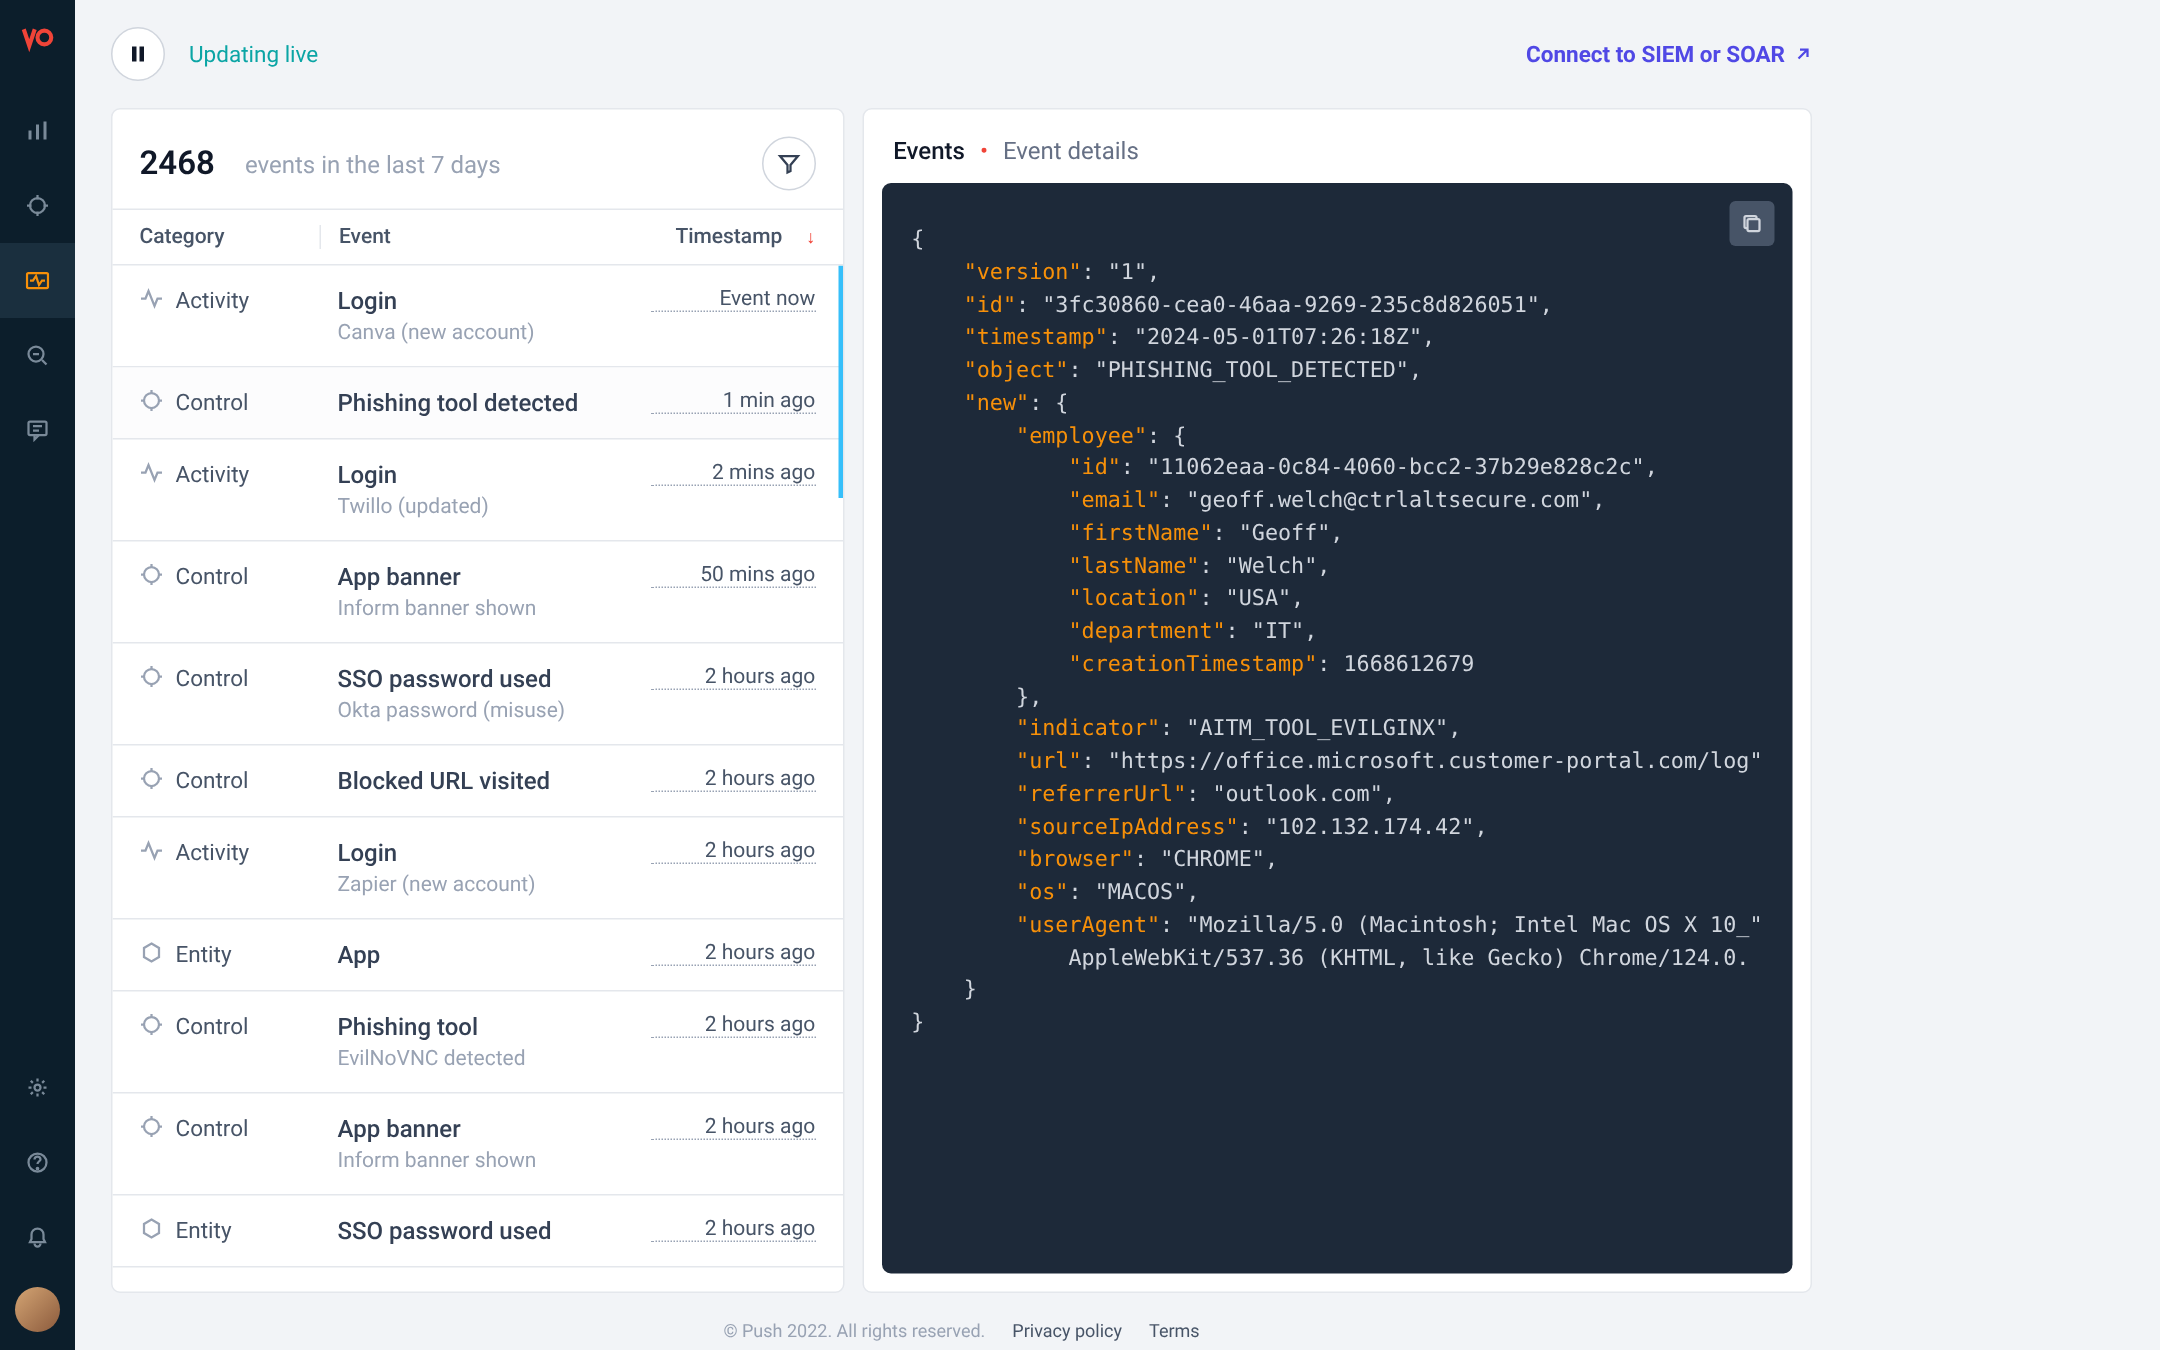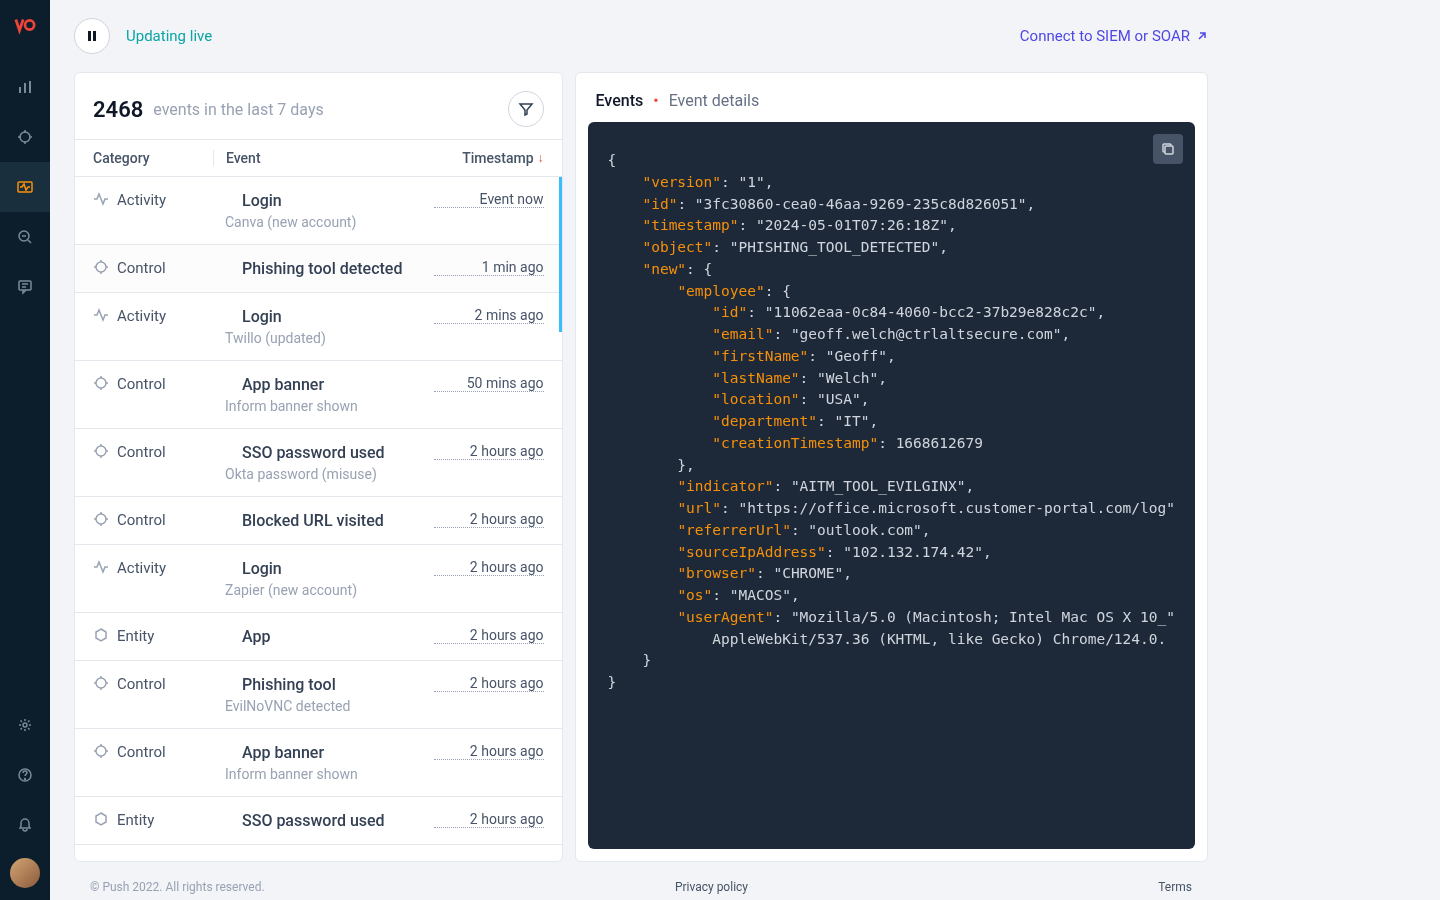--- a/index.html
+++ b/index.html
@@ -12,61 +12,61 @@
 .nav-item { width: 50px; height: 50px; display: flex; align-items: center; justify-content: center; cursor: pointer; color: #7a8a99; }
 .nav-item.active { background: #1a2f3e; color: #f79009; }
 .nav-bottom { margin-top: auto; display: flex; flex-direction: column; align-items: center; gap: 0; margin-bottom: 12px; width: 100%; }
 .avatar { width: 30px; height: 30px; border-radius: 50%; background: linear-gradient(135deg, #d4a574, #8b5a3c); margin-top: 8px; }
 
 .main { flex: 1; display: flex; flex-direction: column; }
 
 .topbar { height: 72px; display: flex; align-items: center; padding: 0 24px; gap: 16px; }
 .pause-btn { width: 36px; height: 36px; border-radius: 50%; border: 1px solid #d0d5dd; background: #fff; display: flex; align-items: center; justify-content: center; cursor: pointer; }
 .updating { color: #0ba5a5; font-size: 15px; }
-.siem-link { margin-left: auto; color: #5048e5; font-size: 15px; font-weight: 400; text-decoration: none; display: flex; align-items: center; gap: 6px; justify-content: space-between; }
+.siem-link { margin-left: auto; color: #5048e5; font-size: 15px; font-weight: 700; text-decoration: none; display: flex; align-items: center; gap: 6px; justify-content: space-between; }
 
 .panels { flex: 1; display: flex; padding: 0 24px 12px 24px; gap: 12px; min-height: 0; }
 
 .left-panel { flex: 1; background: #fff; border: 1px solid #e4e7ec; border-radius: 6px; display: flex; flex-direction: column; min-height: 0; }
 .lp-header { display: flex; align-items: center; padding: 18px 18px 12px 18px; }
 .count { font-size: 22px; font-weight: 600; color: #101828; }
-.count-desc { font-size: 16px; color: #98a2b3; margin-left: 10px; }
+.count-desc { font-size: 16px; color: #98a2b3; margin-left: 20px; }
 .filter-btn { margin-left: auto; width: 36px; height: 36px; border-radius: 50%; border: 1px solid #d0d5dd; background: #fff; display: flex; align-items: center; justify-content: center; cursor: pointer; }
 
 .table-header { display: flex; border-top: 1px solid #e4e7ec; border-bottom: 1px solid #e4e7ec; padding: 10px 18px; font-size: 14px; color: #475467; font-weight: 500; }
 .col-cat { width: 120px; }
 .col-evt { flex: 1; border-left: 1px solid #e4e7ec; padding-left: 12px; }
-.col-ts { width: 110px; text-align: right; display: flex; align-items: center; justify-content: flex-end; gap: 4px; }
+.col-ts { width: 110px; text-align: right; display: flex; align-items: center; justify-content: flex-end; gap: 16px; }
 .sort-arrow { color: #f04438; font-size: 12px; }
 
 .rows { flex: 1; overflow: hidden; position: relative; }
 .scroll-ind { position: absolute; right: 0; top: 0; width: 3px; height: 155px; background: #36bffa; }
 .row { display: flex; padding: 14px 18px; border-bottom: 1px solid #e4e7ec; align-items: flex-start; }
 .row.selected { background: #fcfcfd; }
 .row-cat { width: 120px; display: flex; gap: 8px; color: #475467; font-size: 15px; }
 .row-icon { color: #98a2b3; display: inline-flex; }
 .row-evt { flex: 1; padding-left: 12px; }
-.row-evt-title { font-size: 16px; color: #344054; font-weight: 500; margin-left: 17px; }
+.row-evt-title { font-size: 16px; color: #344054; font-weight: 500; }
 .row-evt-sub { font-size: 14px; color: #98a2b3; margin-top: 4px; }
 .row-ts { width: 110px; text-align: right; font-size: 14px; color: #475467; border-bottom: 1px dotted #98a2b3; align-self: flex-start; }
 
 .right-panel { flex: 1; background: #fff; border: 1px solid #e4e7ec; border-radius: 6px; display: flex; flex-direction: column; min-height: 0; }
 .rp-header { padding: 18px 20px 12px 20px; display: flex; align-items: center; gap: 10px; }
 .bc-events { color: #101828; font-weight: 500; font-size: 16px; }
 .bc-dot { color: #f04438; }
 .bc-detail { color: #667085; font-size: 16px; }
 
 .code-block { flex: 1; margin: 0 12px 12px 12px; background: #1d2939; border-radius: 6px; padding: 28px 20px; font-family: "SFMono-Regular", Consolas, monospace; font-size: 14.5px; line-height: 1.5; color: #d0d5dd; overflow: hidden; position: relative; }
 .copy-btn { position: absolute; top: 12px; right: 12px; width: 30px; height: 30px; background: #475467; border-radius: 4px; display: flex; align-items: center; justify-content: center; cursor: pointer; color: #d0d5dd; }
 .json-key { color: #f79009; }
 .json-str { color: #d0d5dd; }
 .json-num { color: #d0d5dd; }
 pre { white-space: pre; overflow: hidden; }
 
-.footer { height: 26px; display: flex; align-items: center; justify-content: space-between; gap: 18px; padding: 0 40px; font-size: 12px; color: #98a2b3; }
+.footer { height: 26px; display: flex; align-items: center; justify-content: center; gap: 18px; padding: 0 24px; font-size: 12px; color: #98a2b3; }
 .footer a { color: #475467; text-decoration: none; }
 </style>
 </head>
 <body>
 
 <div class="app">
   <div class="sidebar">
     <svg class="logo" viewBox="0 0 24 24" fill="none">
       <path d="M2 6 L6 18 L10 6" stroke="#f04438" stroke-width="3" fill="none"></path>
       <circle cx="17" cy="12" r="5" stroke="#f04438" stroke-width="3" fill="none"></circle>

